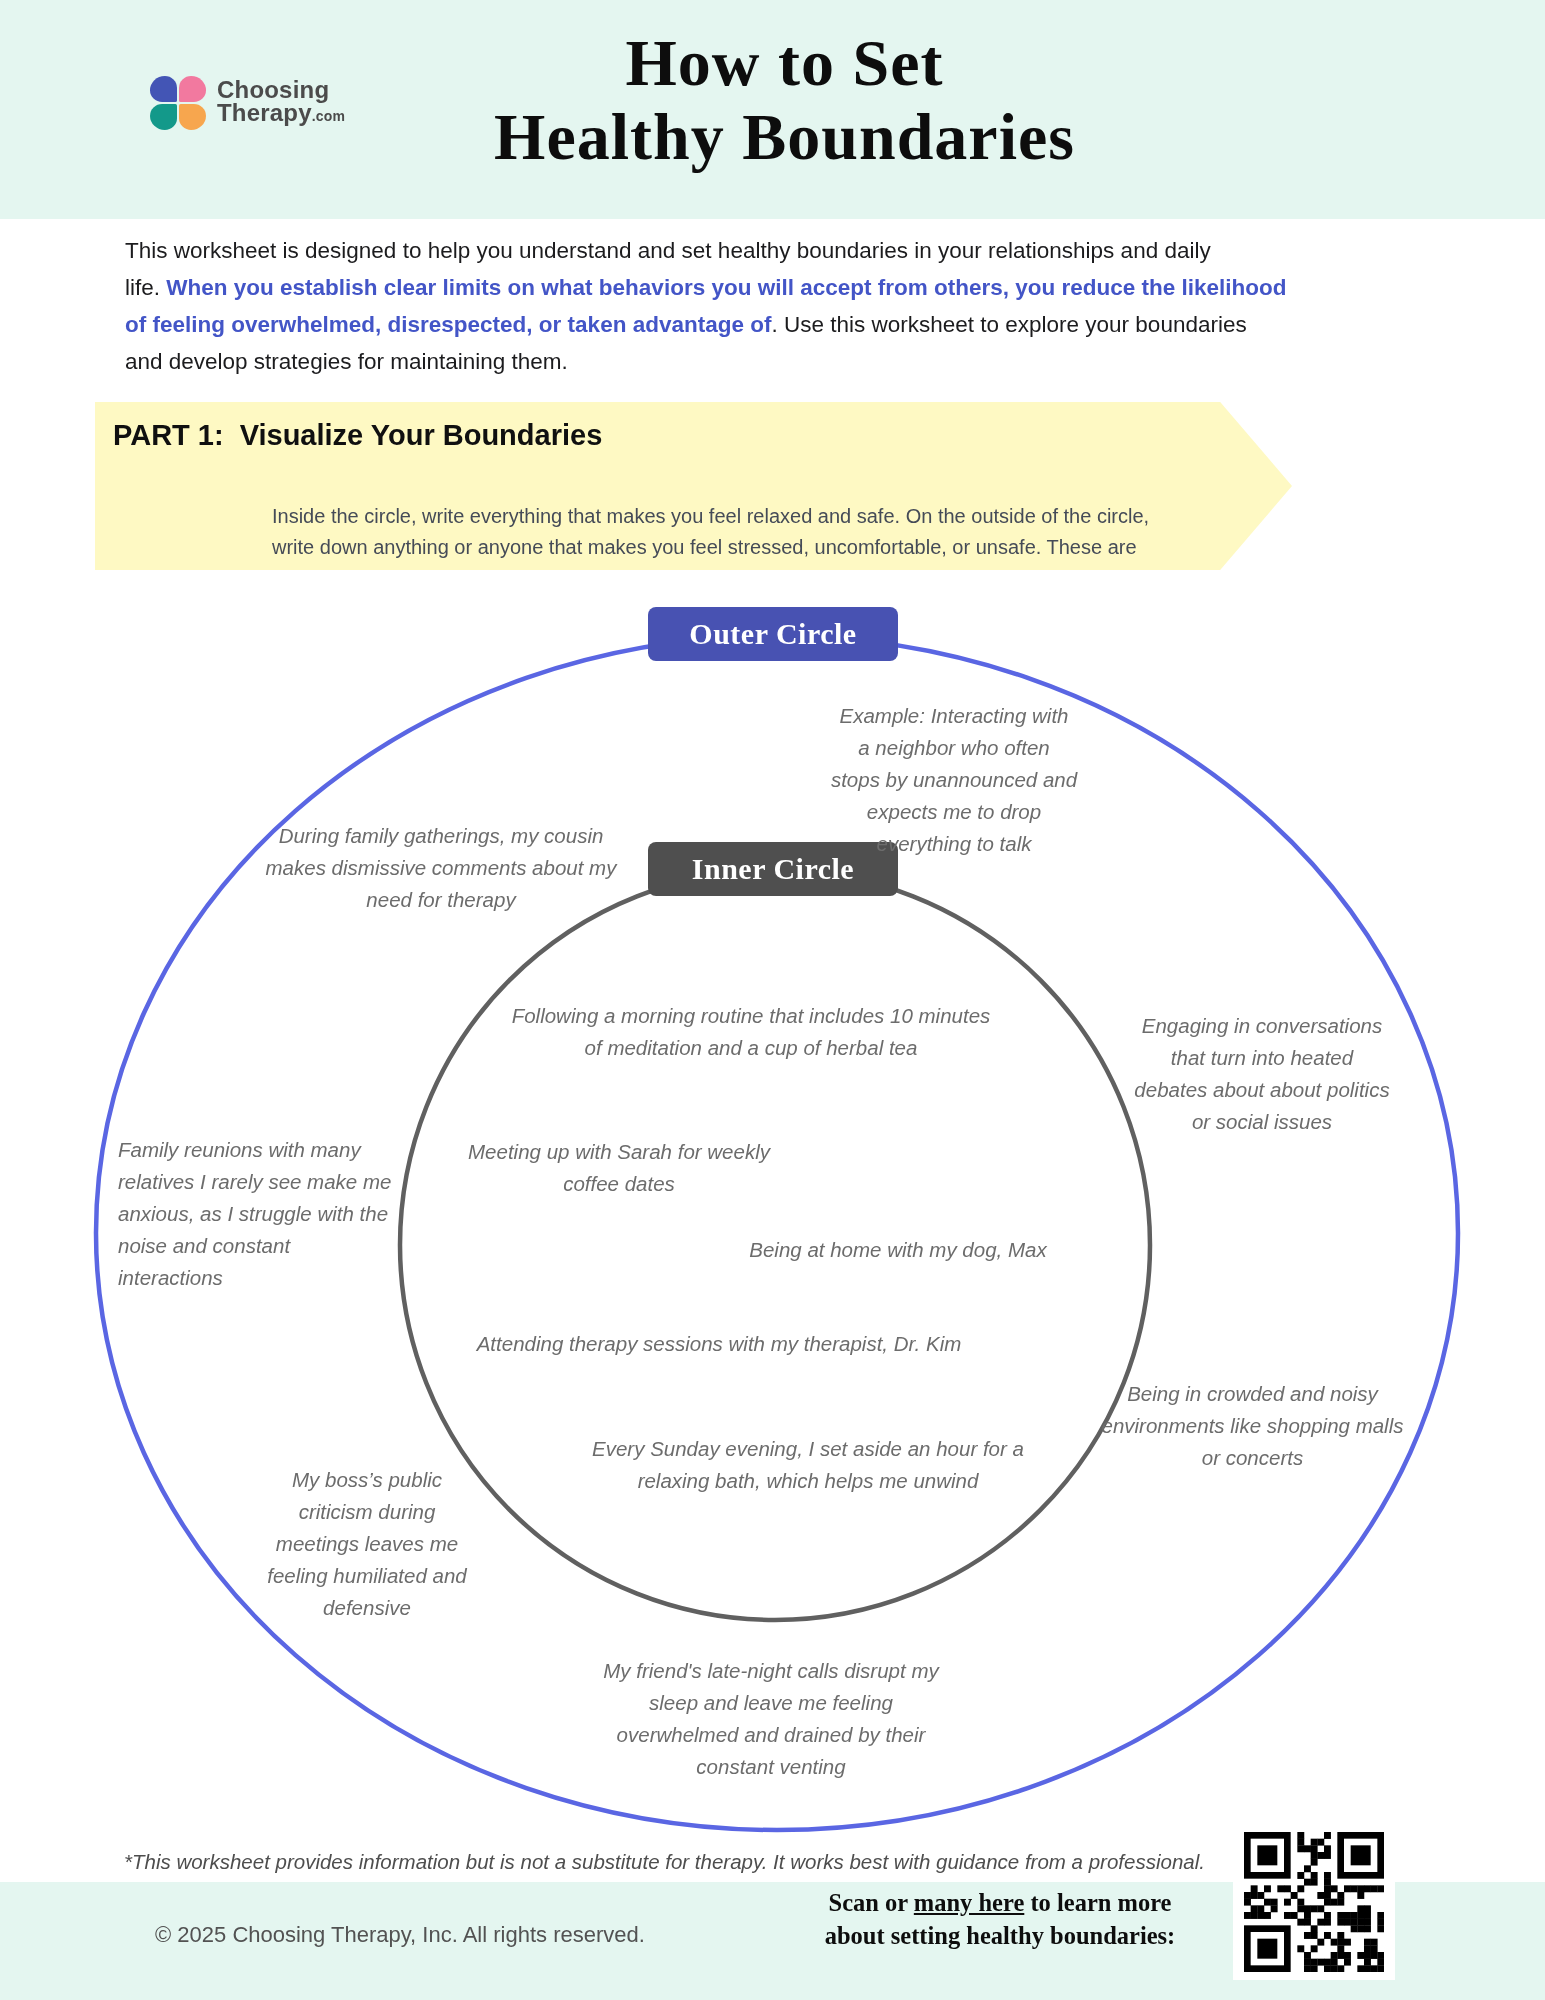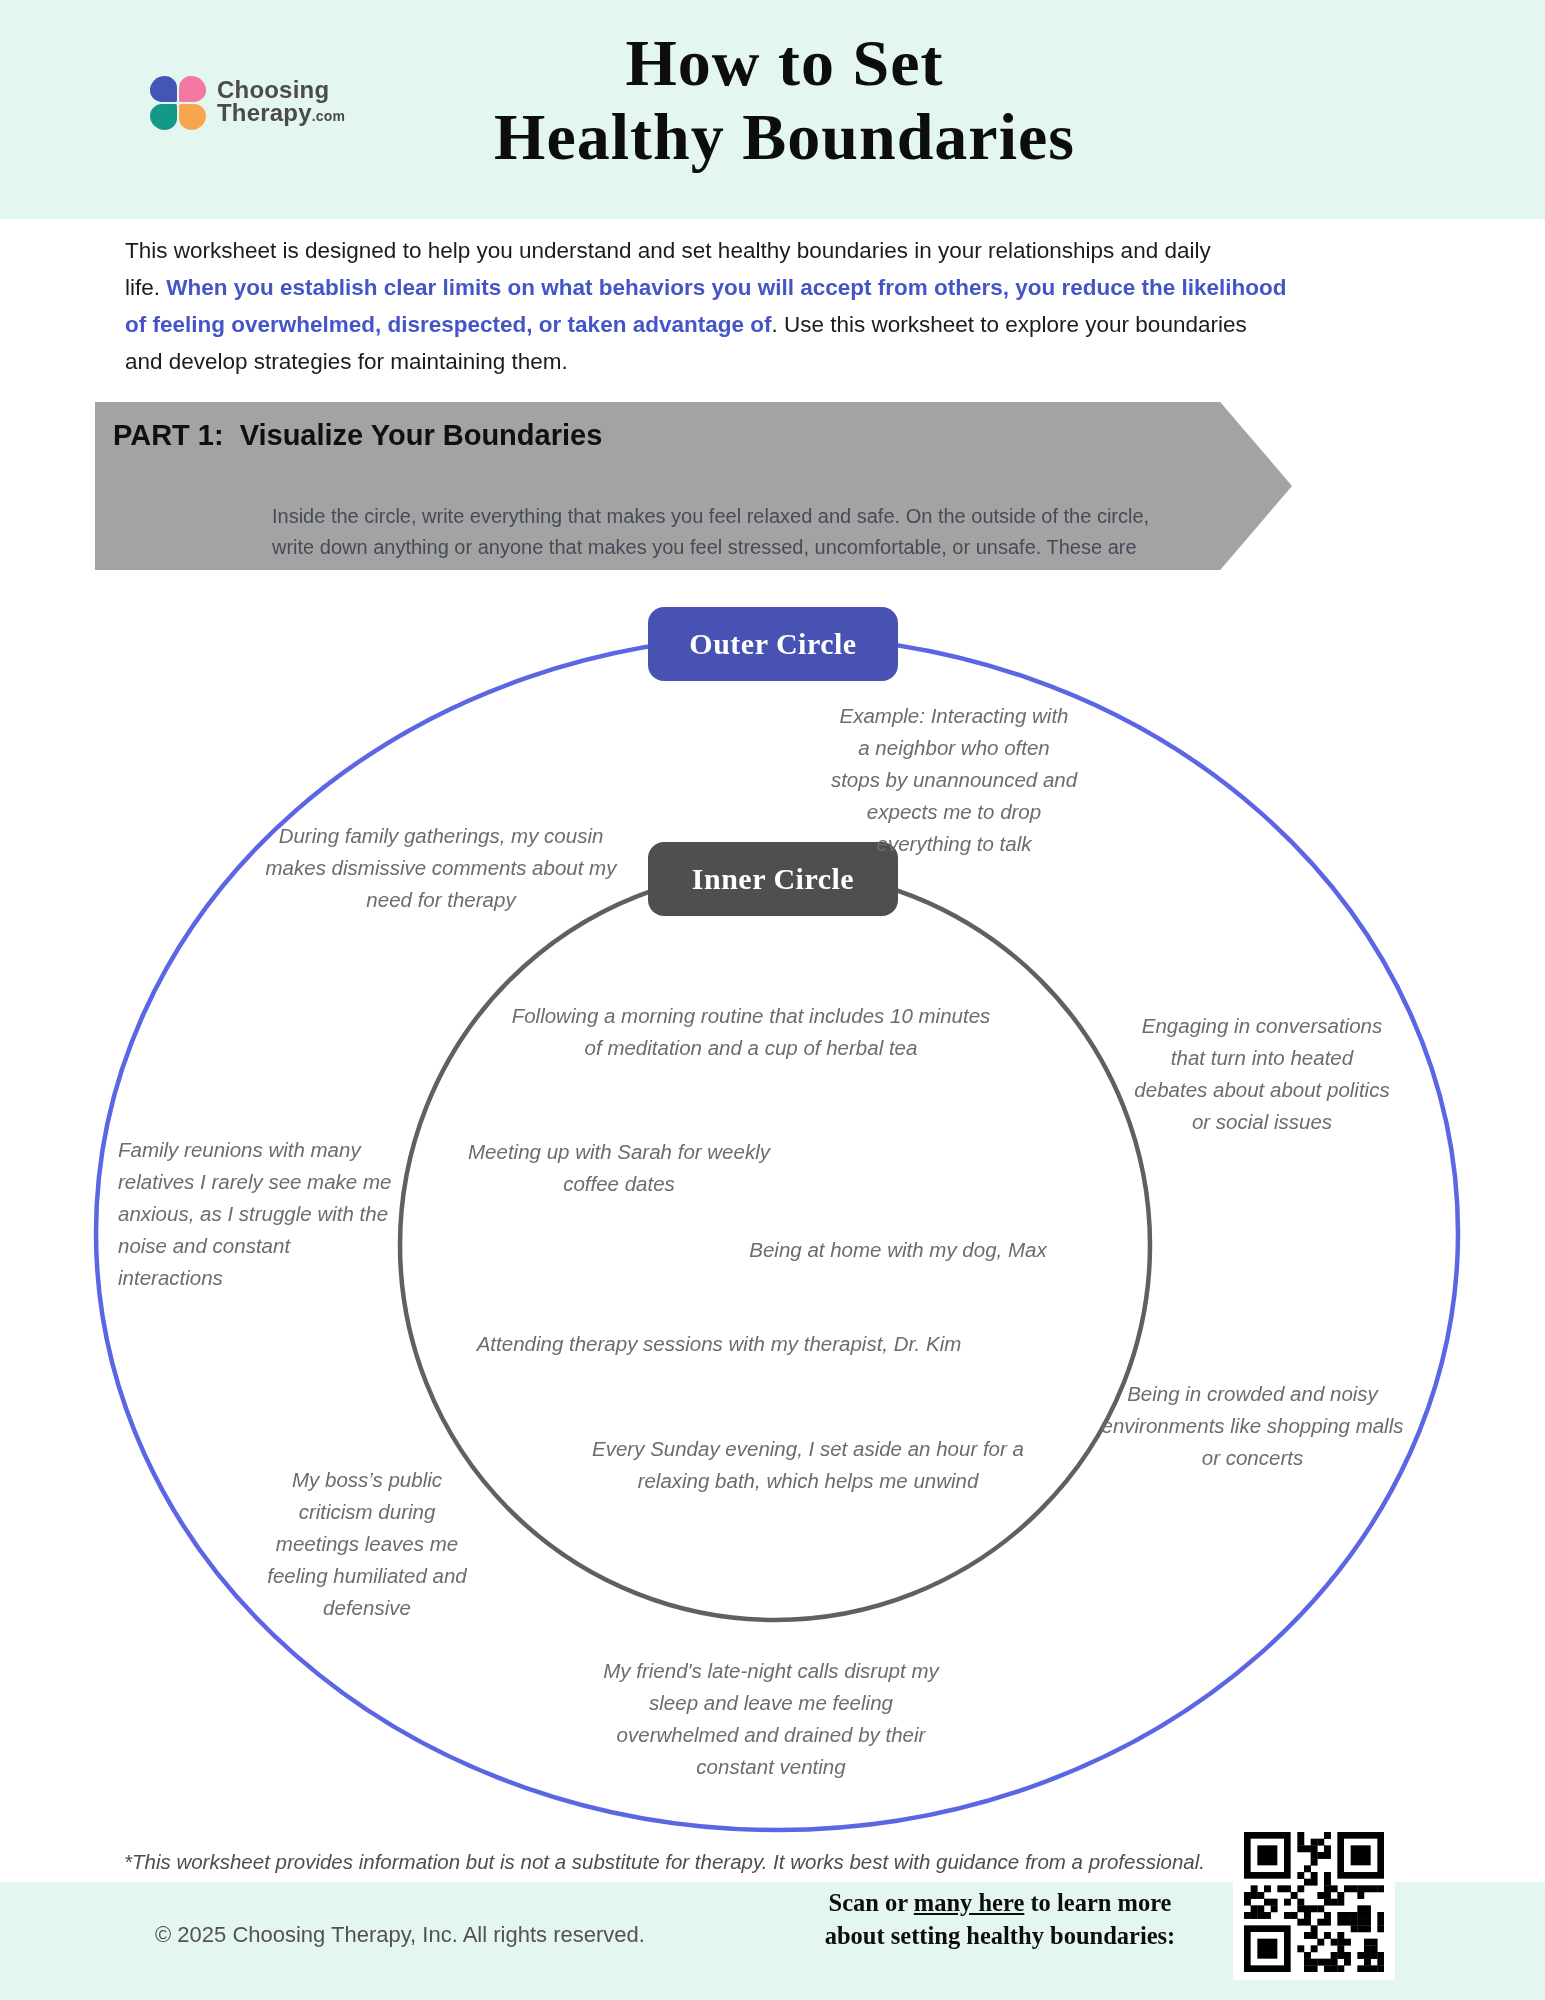--- a/index.html
+++ b/index.html
@@ -21,30 +21,30 @@
   .title{position:absolute;left:0;top:26px;width:100%;text-align:center;
          font-family:"Liberation Serif","DejaVu Serif",serif;font-weight:700;
          font-size:66px;line-height:74px;color:#0d0d0d;letter-spacing:1px;}
 
   
   .intro{position:absolute;left:125px;top:232px;width:1345px;margin:0;
          font-size:22.5px;line-height:37px;color:#1c1c1e;white-space:pre-line;}
   .intro .hl{color:#4355c7;font-weight:700;}
 
   
-  .banner{position:absolute;left:95px;top:402px;width:1197px;height:168px;background:#a3a3a3;
+  .banner{position:absolute;left:95px;top:402px;width:1197px;height:168px;background:#fef9c3;
           clip-path:polygon(0 0,94% 0,100% 50%,94% 100%,0 100%);}
   .banner-title{position:absolute;left:18px;top:17px;display:flex;gap:16px;
                 font-size:29px;font-weight:700;color:#101010;}
   .banner-desc{position:absolute;left:177px;top:63px;width:1000px;
                font-size:20px;line-height:31px;color:#454b57;white-space:pre-line;margin-top:36px;}
 
   
   .diagram-svg{position:absolute;left:0;top:0;pointer-events:none;}
-  .pill{position:absolute;width:250px;height:74px;border-radius:16px;color:#ffffff;
+  .pill{position:absolute;width:250px;height:54px;border-radius:8px;color:#ffffff;
         font-family:"Liberation Serif","DejaVu Serif",serif;font-weight:700;font-size:30px;
         display:flex;align-items:center;justify-content:center;letter-spacing:0.5px;}
   .pill-outer{left:648px;top:607px;background:#4852b2;}
   .pill-inner{left:648px;top:842px;background:#4f4f4f;}
 
   .item{position:absolute;font-style:italic;color:#6c6c6c;font-size:20.5px;line-height:32px;
         white-space:pre-line;text-align:center;}
   .oi-example{left:789px;top:700px;width:330px;}
   .oi-cousin{left:241px;top:820px;width:400px;}
   .oi-debates{left:1092px;top:1010px;width:340px;}

